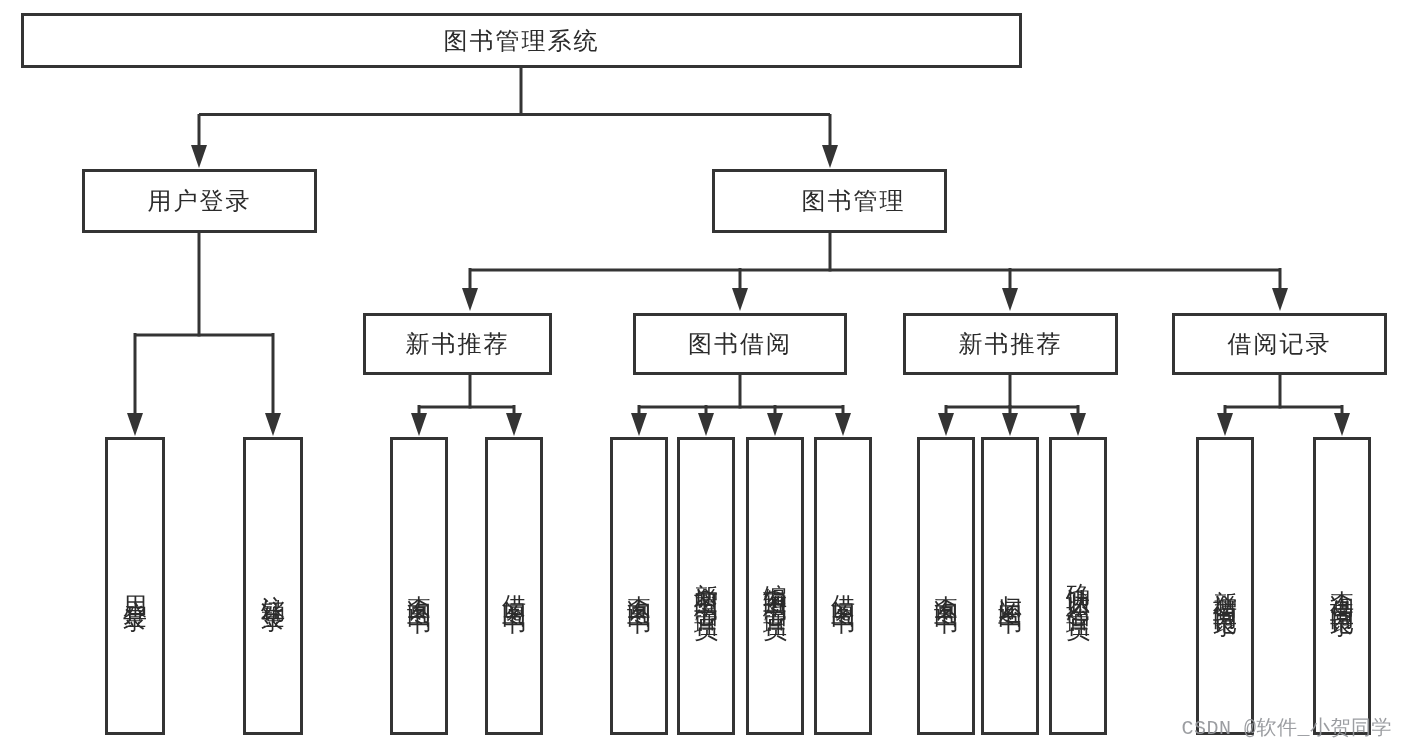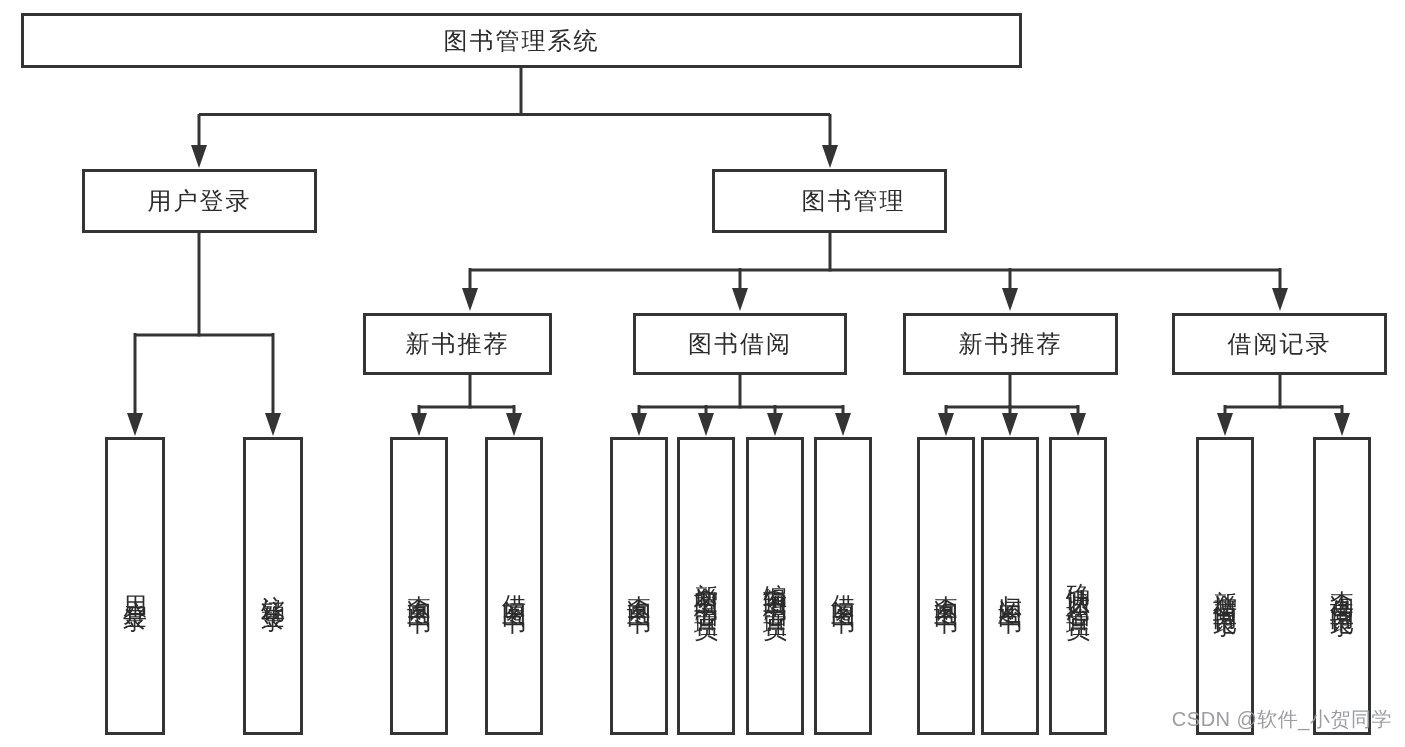--- a/index.html
+++ b/index.html
@@ -34,26 +34,27 @@
   }
   .leaf span{
     writing-mode:vertical-rl;
     font-size:24px;
     line-height:1;
     letter-spacing:5px;
     color:#2b2b2b;
   }
   .watermark{
     position:absolute;
-    right:13px;bottom:14px;
+    right:13px;bottom:6px;
     font-size:20px;
     color:rgba(150,152,156,0.95);
     letter-spacing:0.5px;
     z-index:6;
     white-space:nowrap;
+    font-family:Liberation Mono, monospace;
   }
 </style>
 </head>
 <body>
 
 <div class="canvas">
 
   <svg class="connectors" width="1405" height="747" viewBox="0 0 1405 747">
     <g stroke="#343434" stroke-width="3" fill="none">
 

